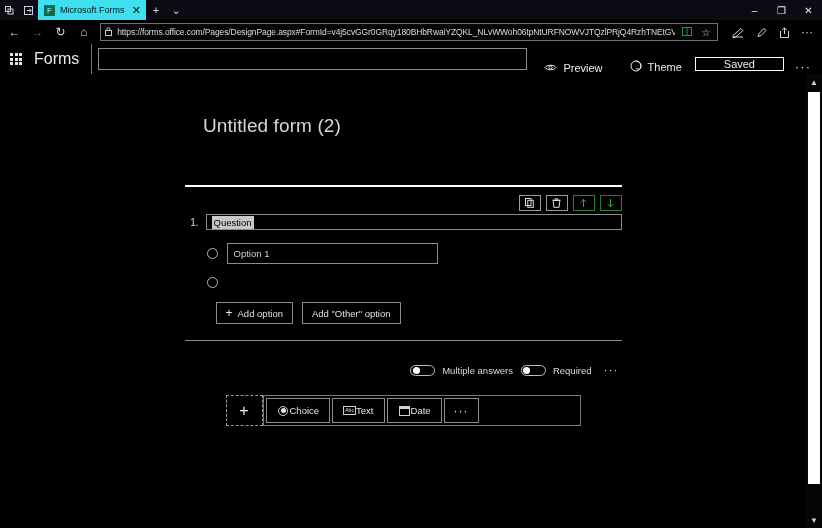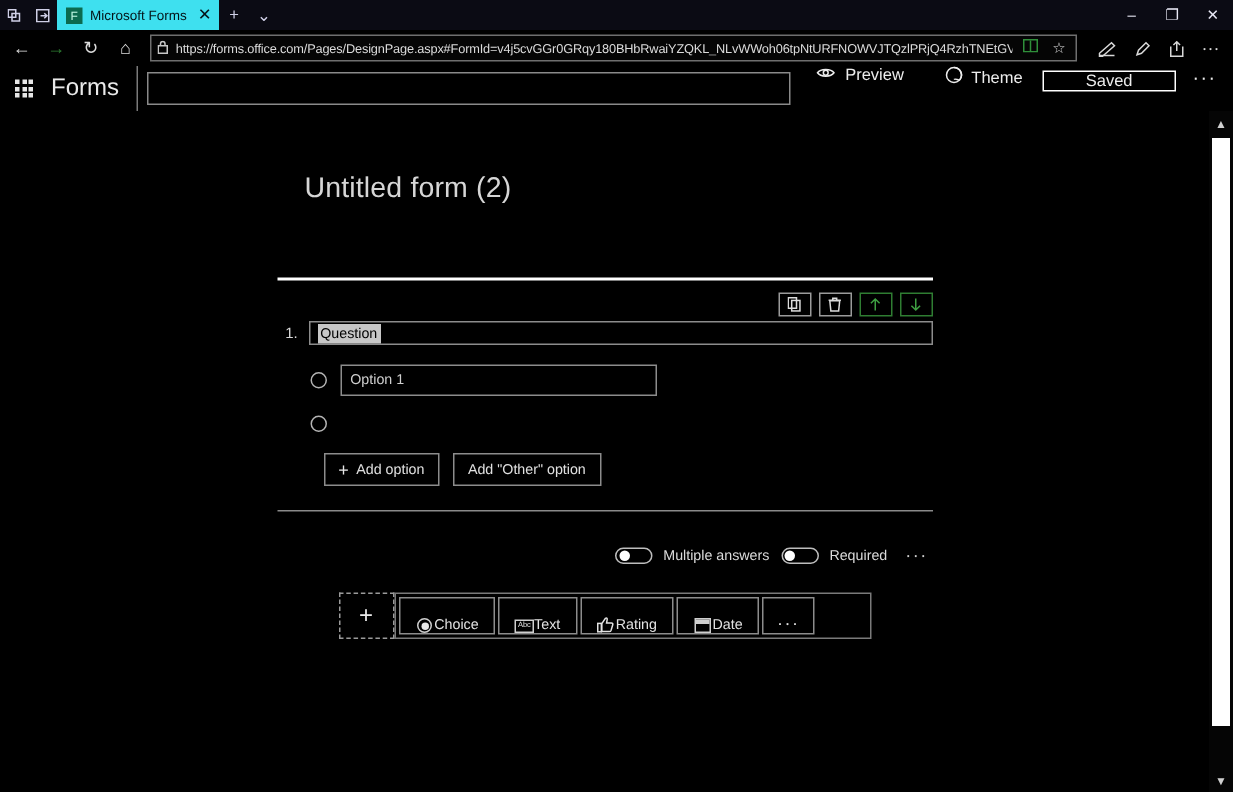--- a/index.html
+++ b/index.html
@@ -87,21 +87,21 @@
   }
   .waffle-grid i { display:block; width:3px; height:3px; background:#e6e6e6; }
   .brand {
     display:flex; align-items:center; padding: 0 12px 0 2px;
     font-size: 16px; color: #e9e9e9; border-right: 1px solid #7a7a7a;
   }
   .header-searchbox {
     flex: 1 1 auto; margin: 4px 4px 4px 6px; border:1px solid #8a8a8a;
     background:#000; max-width: 462px;
   }
-  .header-actions { margin-left:auto; display:flex; align-items:flex-start; }
+  .header-actions { margin-left:auto; display:flex; align-items:flex-end; }
   .hdr-btn {
     display:flex; align-items:center; gap:6px; padding: 0 13px;
     font-size: 11px; color:#ededed;
   }
   .hdr-sep { width:1px; background:#7a7a7a; margin: 5px 0; }
   .hdr-btn.share {
     border: 1px solid #ffffff; margin: 3px 0; padding: 0 28px;
   }
   .hdr-btn.more { padding: 0 11px; font-size: 13px; letter-spacing:1px; }
   .saved-label {
@@ -204,21 +204,21 @@
   .qtype-add {
     width: 37px; border: 1px dashed #9a9a9a;
     display:flex; align-items:center; justify-content:center;
     font-size: 16px; color:#eaeaea;
   }
   .qtype-list {
     flex: 1 1 auto; border: 1px solid #7a7a7a; display:flex; align-items:stretch;
     padding: 2px; gap: 2px;
   }
   .qtype-btn {
-    display:flex; align-items:flex-end; gap: 0; padding: 0 10px;
+    display:flex; align-items:center; gap: 0; padding: 0 10px;
     border: 1px solid #8c8c8c; font-size: 9.5px; color:#e2e2e2;
   }
   .qtype-btn.more { padding: 0 9px; font-size: 12px; letter-spacing:1px; }
   .qt-icon { display:flex; align-items:center; justify-content:center; width:13px; }
   .icon-radio {
     width: 10px; height: 10px; border-radius:50%; border:1px solid #cfcfcf;
     display:flex; align-items:center; justify-content:center;
   }
   .icon-radio i { width:5px; height:5px; border-radius:50%; background:#e8e8e8; display:block; }
   .icon-abc {
@@ -459,29 +459,20 @@
             <span>Choice</span>
           </div>
           <div class="qtype-btn">
             <span class="qt-icon">
                 <span class="icon-abc">Abc</span>
               </span>
             <span>Text</span>
           </div>
           <div class="qtype-btn">
             <span class="qt-icon">
-              <svg width="12" height="11" viewBox="0 0 12 11">
-                  <path d="M3.2 10V4.8l2.4-3.6c.7-.4 1.3 0 1.2.8L6.4 4.3h3.2c.8 0 1.1.6.9 1.2l-1.1 3.6c-.2.6-.6.9-1.2.9H3.2z" fill="none" stroke="#e2e2e2"></path>
-                  <rect x="0.5" y="4.6" width="2.4" height="5.6" fill="none" stroke="#e2e2e2"></rect>
-                </svg>
-            </span>
-            <span>Rating</span>
-          </div>
-          <div class="qtype-btn">
-            <span class="qt-icon">
                 <span class="icon-cal"></span>
               </span>
             <span>Date</span>
           </div>
           <div class="qtype-btn more">···</div>
         </div>
       </div>
 
     </div>
   </div>

